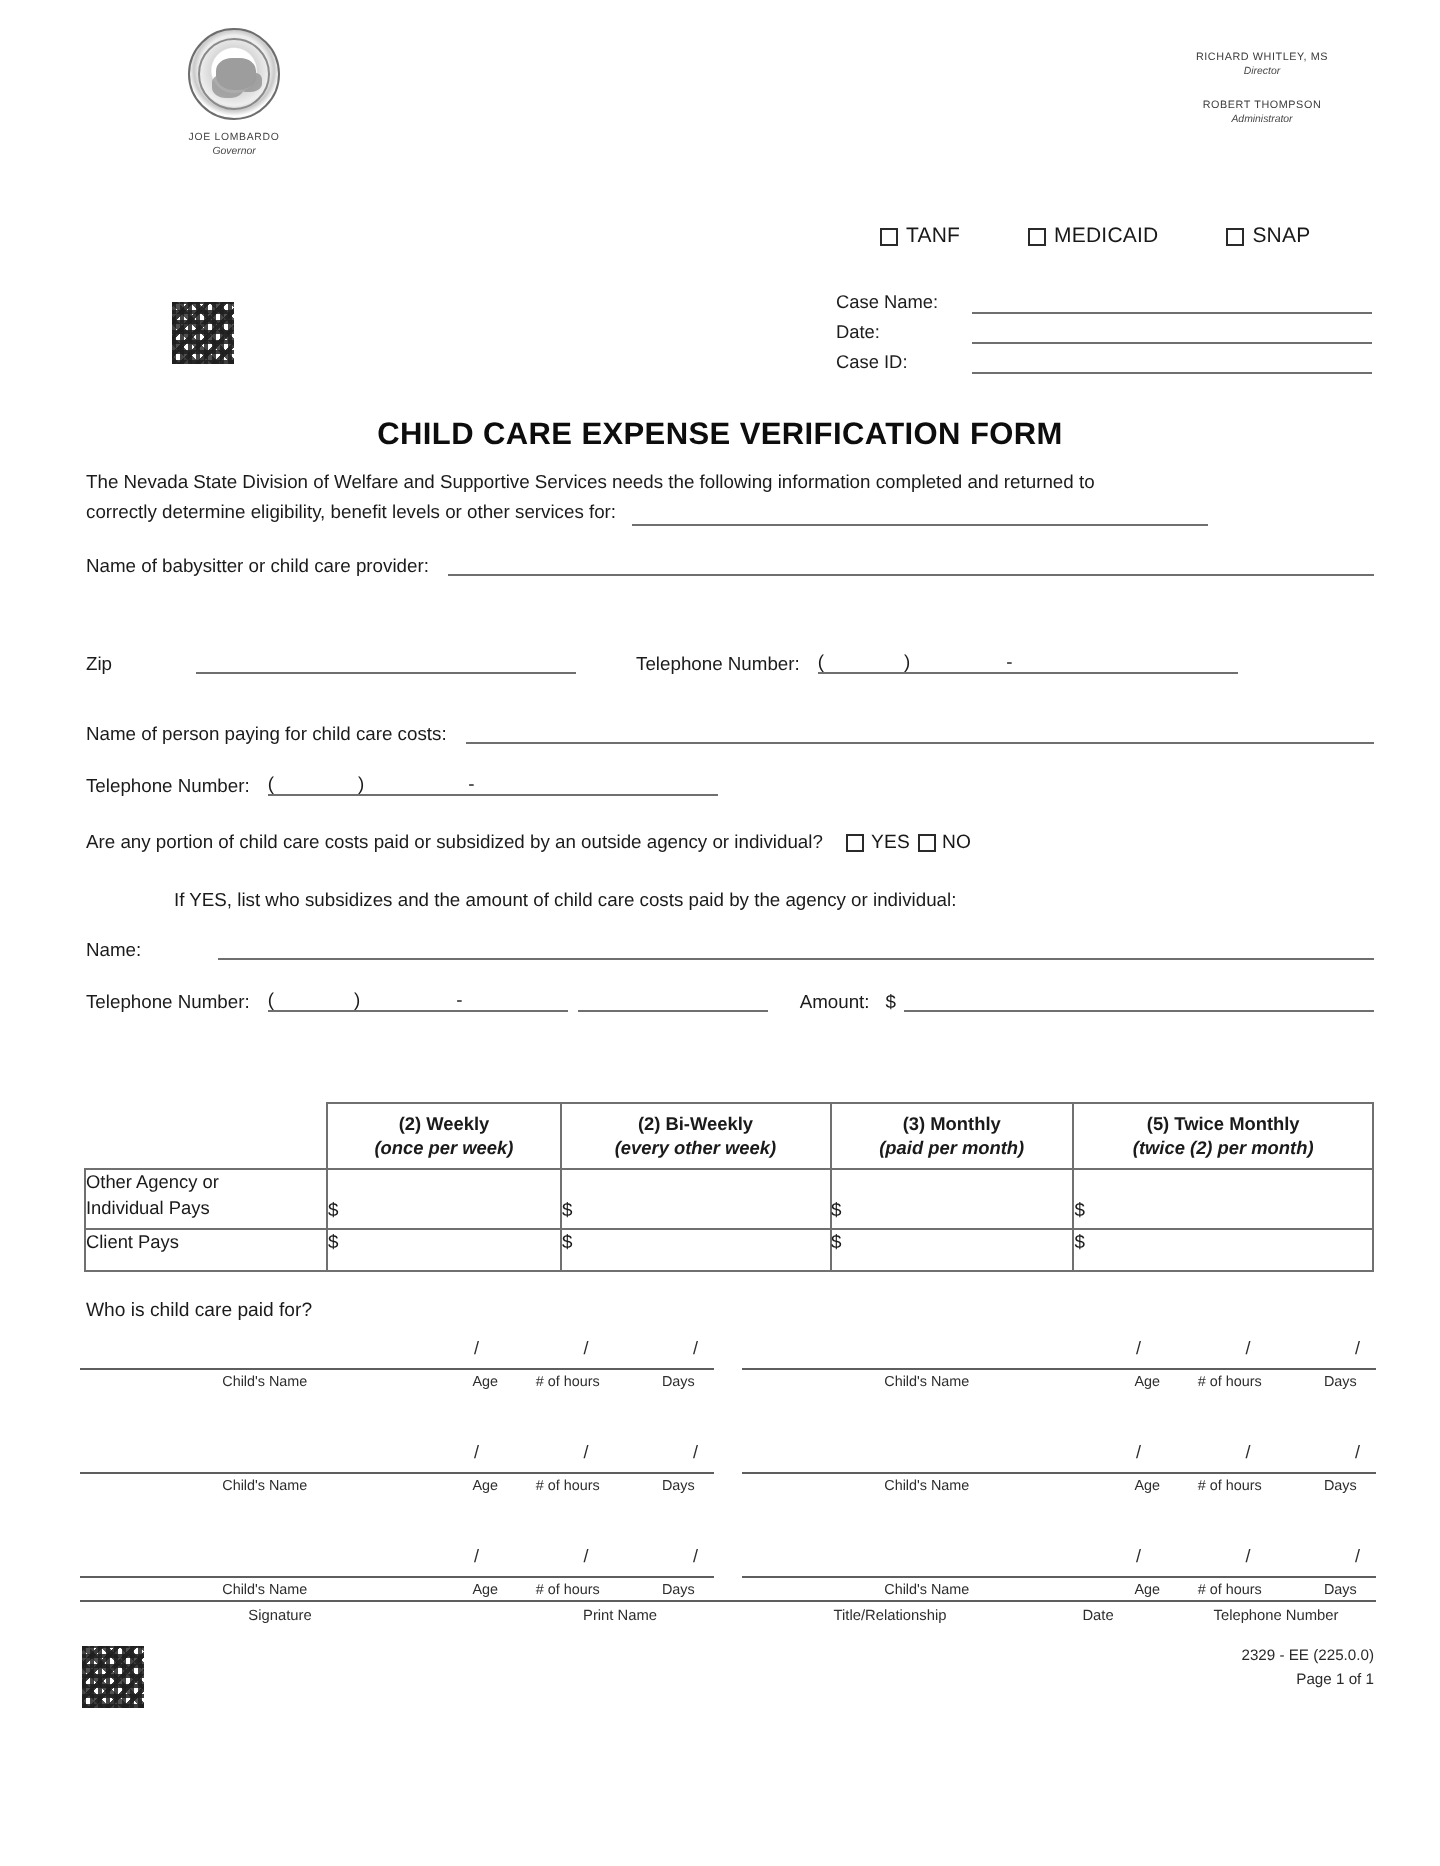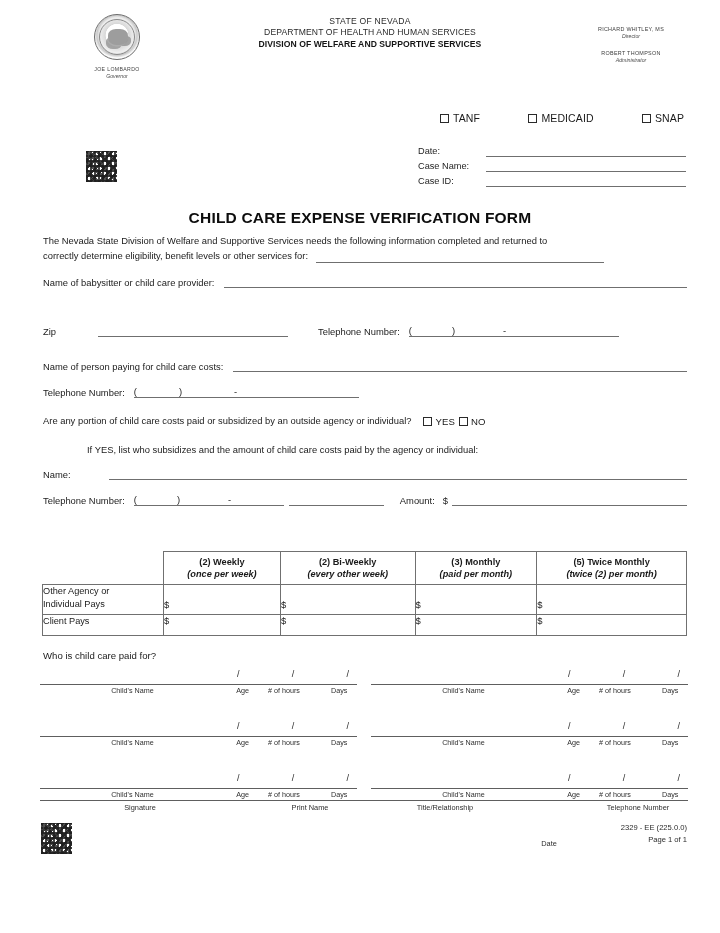--- a/index.html
+++ b/index.html
@@ -97,21 +97,21 @@
   .off-name { font-size: 5.4px; letter-spacing: .3px; color: #3b3b3b; }
   .off-title { font-size: 5.2px; font-style: italic; color: #4a4a4a; margin-top: 1px; }
   .off-gap { height: 11px; }
 
   
   .program-row {
     position: absolute;
     left: 424px; top: 112px;
     width: 260px;
     display: flex;
-    justify-content: space-between;
+    justify-content: flex-start;
     gap: 34px;
     align-items: center;
     padding-left: 16px;
   }
   .cbx-item { display: flex; align-items: center; gap: 4px; }
   .cbx {
     width: 9px; height: 9px;
     border: 1.1px solid #2a2a2a;
     background: #fff;
     display: inline-block;
@@ -317,21 +317,21 @@
   .sig-caps {
     display: flex;
     font-size: 7.4px;
     color: #2e2e2e;
     padding-top: 2px;
   }
   .sig-caps span { text-align: center; }
   .sc1 { width: 200px; }
   .sc2 { width: 140px; }
   .sc3 { width: 130px; }
-  .sc4 { width: 78px; margin-top: 36px; }
+  .sc4 { width: 78px; }
   .sc5 { width: 100px; }
 
   .footer-meta {
     position: absolute;
     right: 33px; top: 822px;
     text-align: right;
     font-size: 7.6px;
     line-height: 1.55;
     color: #2b2b2b;
   }
@@ -342,25 +342,20 @@
 <div class="page">
 
   <div class="letterhead">
 
     <div class="seal-block">
       <div class="seal"></div>
       <div class="gov-name">JOE LOMBARDO</div>
       <div class="gov-title">Governor</div>
     </div>
 
-    <div class="agency-block">
-      <div class="agency-l1">STATE OF NEVADA</div>
-      <div class="agency-l2">DEPARTMENT OF HEALTH AND HUMAN SERVICES</div>
-      <div class="agency-l3">DIVISION OF WELFARE AND SUPPORTIVE SERVICES</div>
-    </div>
 
     <div class="officials">
       <div class="off-name">RICHARD WHITLEY, MS</div>
       <div class="off-title">Director</div>
       <div class="off-gap"></div>
       <div class="off-name">ROBERT THOMPSON</div>
       <div class="off-title">Administrator</div>
     </div>
   </div>
 
@@ -374,25 +369,25 @@
       <span class="cbx-label">MEDICAID</span>
     </div>
     <div class="cbx-item">
       <span class="cbx"></span>
       <span class="cbx-label">SNAP</span>
     </div>
   </div>
 
   <div class="case-info">
     <div class="case-line">
+      <span class="case-lbl">Case Name:</span>
+      <span class="case-rule"></span>
+    </div>
+    <div class="case-line">
       <span class="case-lbl">Date:</span>
-      <span class="case-rule"></span>
-    </div>
-    <div class="case-line">
-      <span class="case-lbl">Case Name:</span>
       <span class="case-rule"></span>
     </div>
     <div class="case-line">
       <span class="case-lbl">Case ID:</span>
       <span class="case-rule"></span>
     </div>
   </div>
 
   <div class="dm" id="dm-top"></div>
   <div class="dm" id="dm-bottom"></div>

